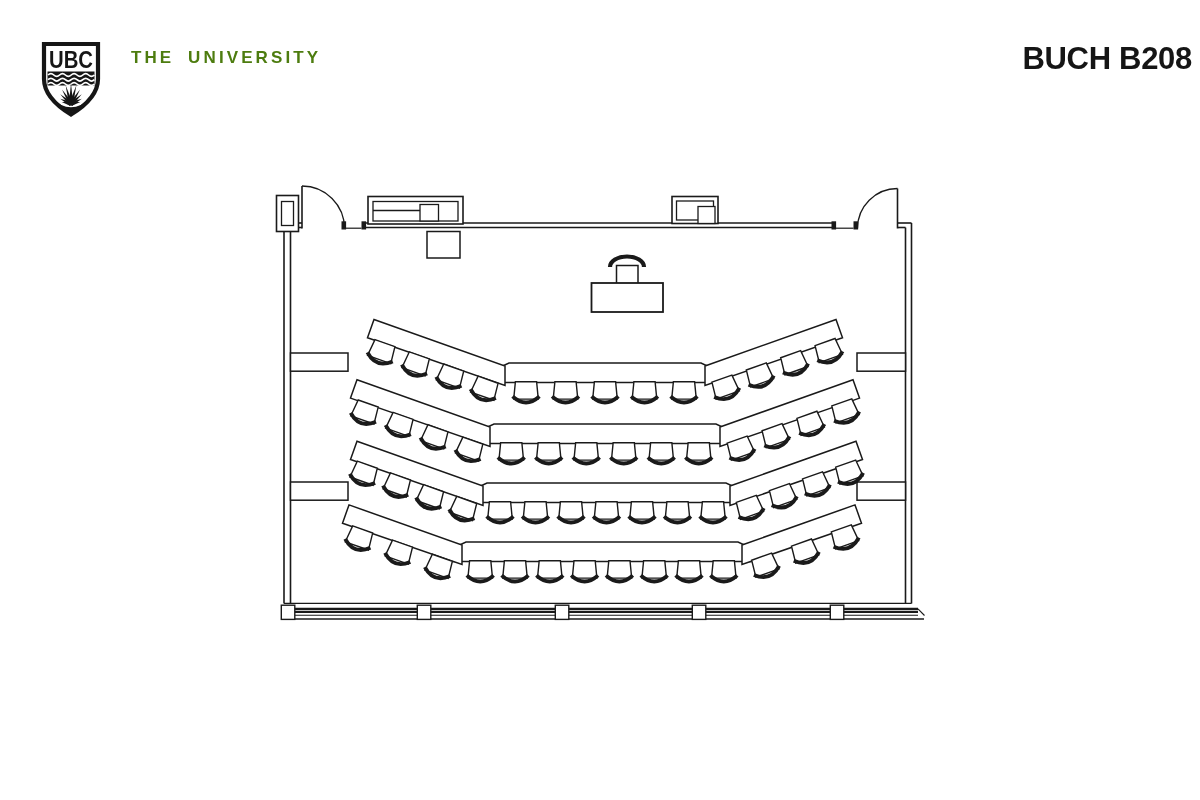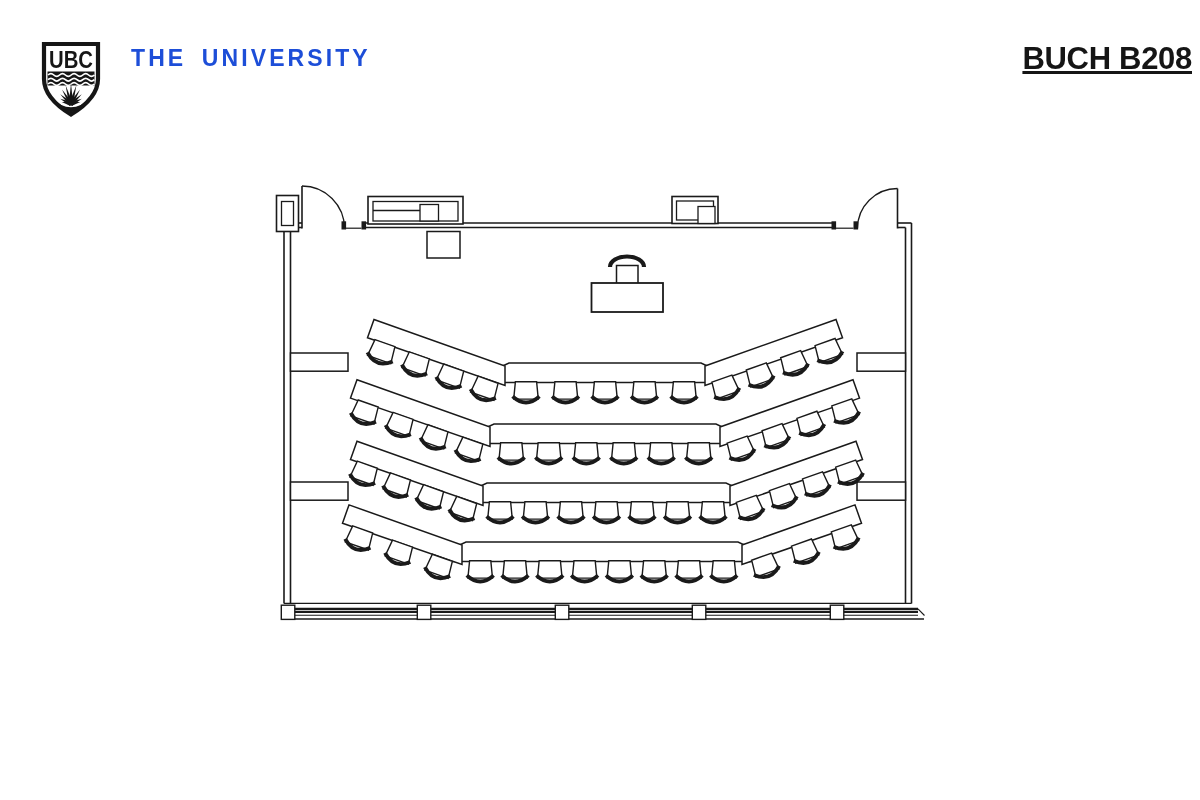--- a/index.html
+++ b/index.html
@@ -1,23 +1,23 @@
 <!DOCTYPE html>
 <html><head>
 <meta charset="utf-8">
 <style>
   html,body{margin:0;padding:0;background:#ffffff;}
   .canvas{position:relative;width:1200px;height:800px;background:#fff;overflow:hidden;
           font-family:"Liberation Sans",sans-serif;padding-left:28px;}
   .logo-shield{position:absolute;left:39px;top:41px;width:64px;height:77px;}
-  .wordmark{position:absolute;left:131px;top:43px;color:#1d4ed8;font-weight:700;
-            font-size:23px;line-height:30px;letter-spacing:3.1px;word-spacing:6px;
+  .wordmark{position:absolute;left:131px;top:43px;color:#4d7c0f;font-weight:700;
+            font-size:17px;line-height:30px;letter-spacing:3.1px;word-spacing:6px;
             white-space:nowrap;}
   .room-title{position:absolute;top:41px;right:36px;color:#151515;font-weight:700;
-              font-size:31px;letter-spacing:-0.3px;white-space:nowrap;text-decoration:underline;}
+              font-size:31px;letter-spacing:-0.3px;white-space:nowrap;}
   .plan{position:absolute;left:0;top:0;width:1200px;height:800px;}
 </style>
 </head>
 <body>
 
 <div class="canvas">
 
   <svg class="logo-shield" viewBox="0 0 64 77">
     <path d="M5,3 L59,3 L59,38 Q59,57 32,73.5 Q5,57 5,38 Z" fill="#ffffff" stroke="#161616" stroke-width="4.2"></path>
     <text x="32" y="26.5" text-anchor="middle" font-size="23.5" font-weight="bold" font-family="Liberation Sans, sans-serif" fill="#161616" textLength="44" lengthAdjust="spacingAndGlyphs">UBC</text>

